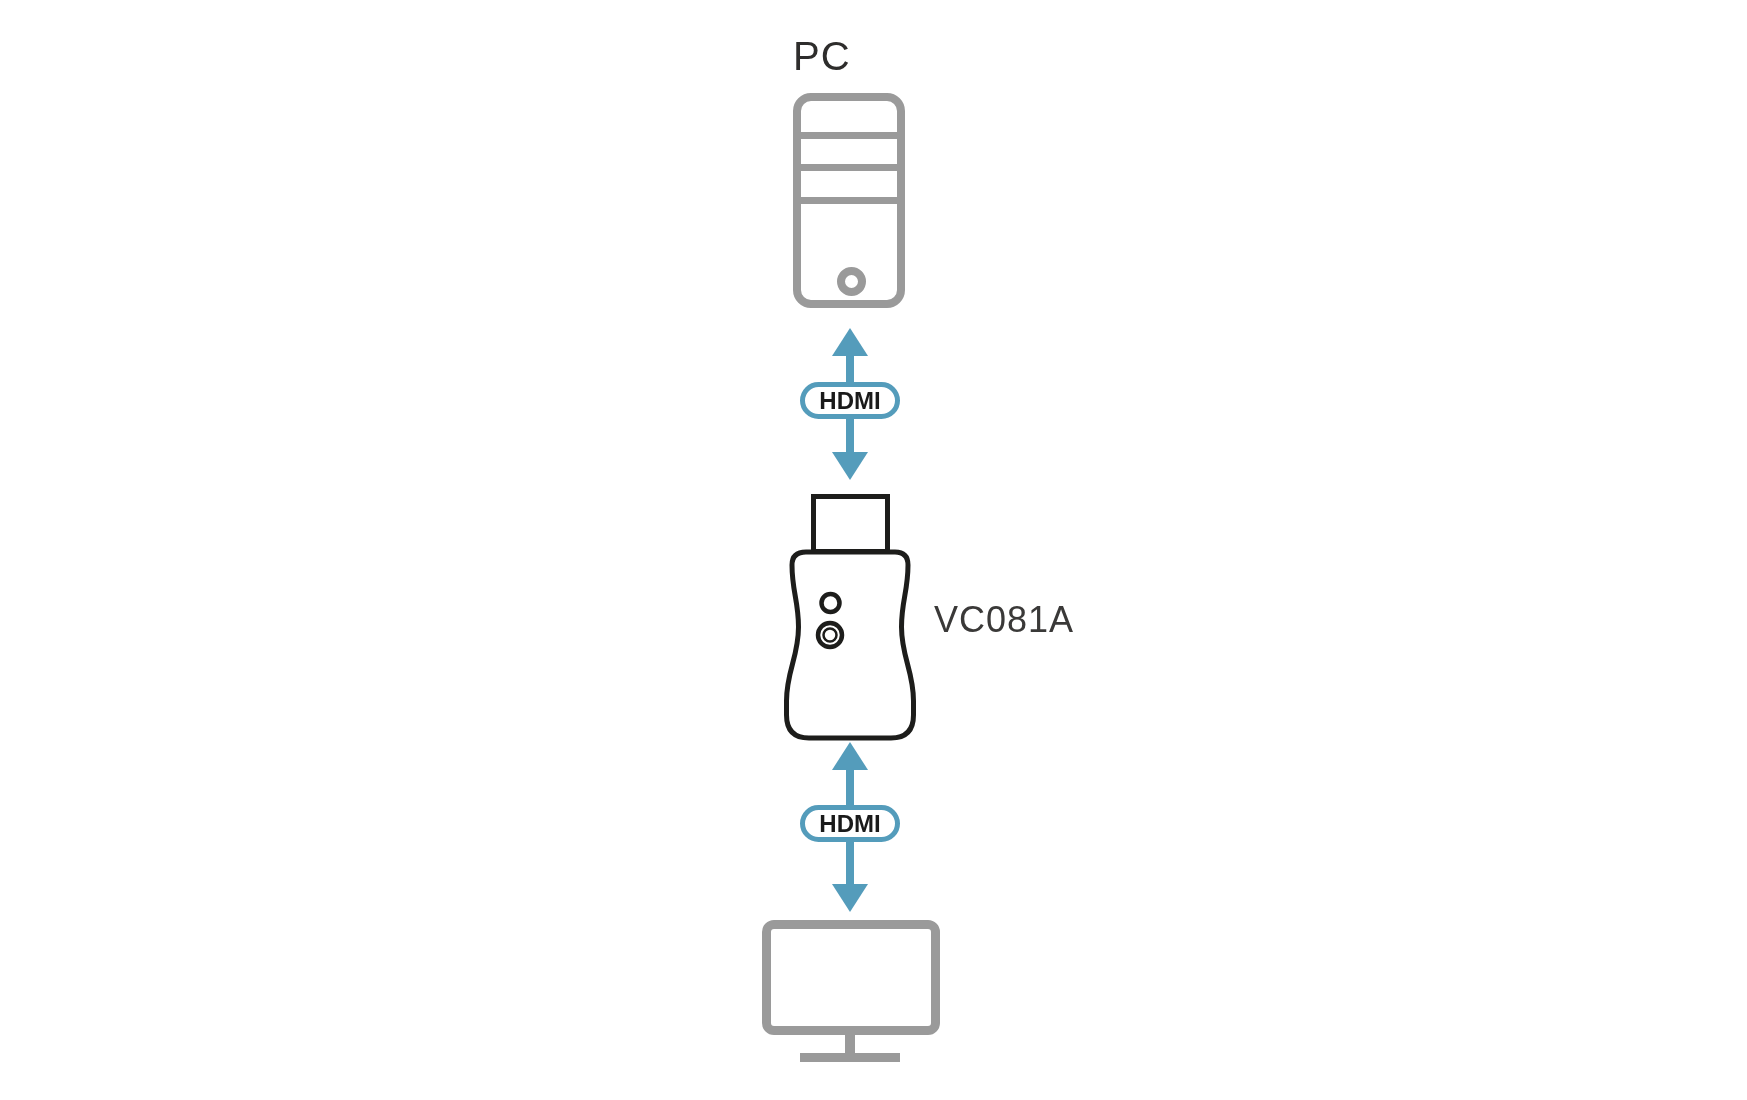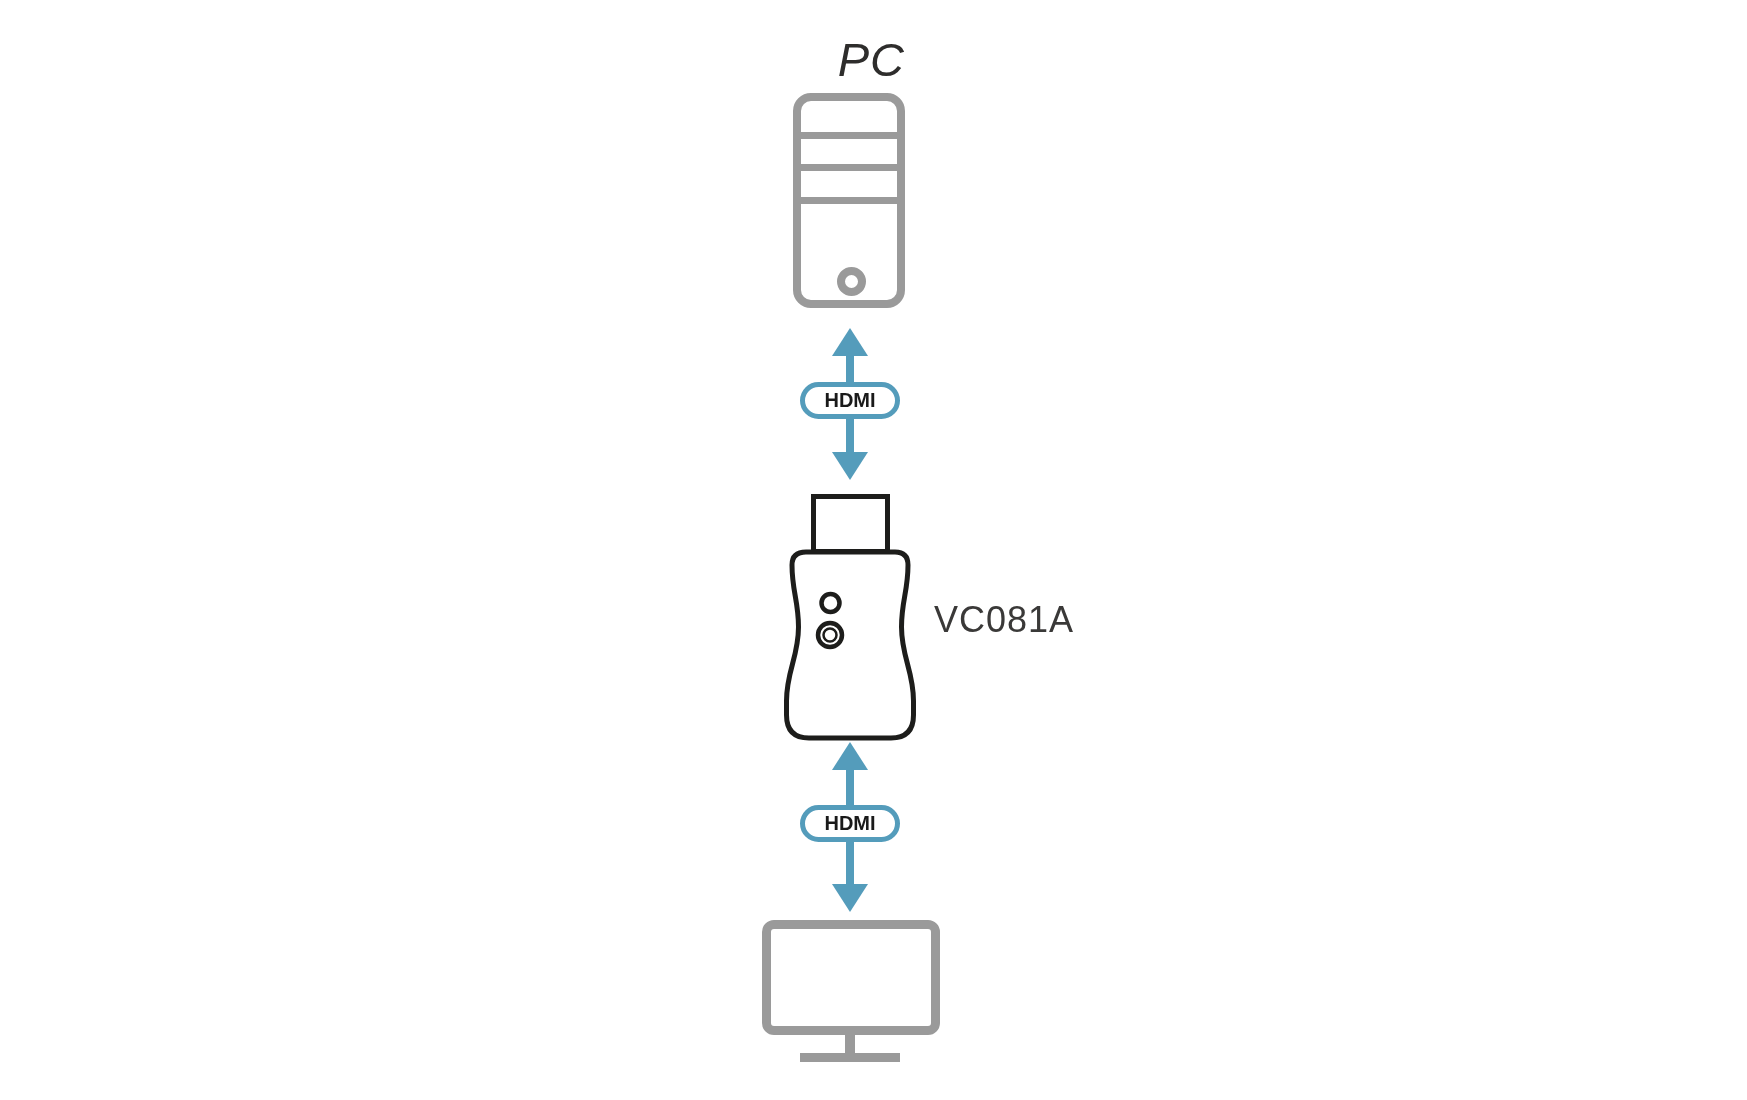--- a/index.html
+++ b/index.html
@@ -9,25 +9,24 @@
     height: 1100px;
     background: #ffffff;
     overflow: hidden;
     font-family: "Liberation Sans", "DejaVu Sans", sans-serif;
   }
   .abs { position: absolute; }
 
   
   .pc-label {
     left: 793px; top: 36px; width: 112px;
-    text-align: right;
-    font-size: 47px; line-height: 1;
+    text-align: left;
+    font-size: 40px; line-height: 1;
     color: #2e2d2c;
     letter-spacing: 1px;
-    font-style: italic;
   }
   .device-label {
     left: 934px; top: 602px;
     font-size: 36px; line-height: 1;
     color: #3a3938;
     letter-spacing: 1px;
   }
 
   
   .pc-tower {
@@ -73,21 +72,21 @@
   .head-bot-down { left: 832px; top: 884px; }
 
   
   .hdmi-pill {
     left: 800px; width: 90px; height: 27px;   
     border: 5px solid #549cbb;
     border-radius: 19px;
     background: #ffffff;
     z-index: 3;
     display: flex; align-items: center; justify-content: center;
-    font-size: 20px; font-weight: bold; color: #1a1a1a;
+    font-size: 24px; font-weight: bold; color: #1a1a1a;
     letter-spacing: 0px;
   }
   .hdmi-pill.top { top: 382px; }
   .hdmi-pill.bottom { top: 805px; }
 
   
   .hdmi-plug {
     left: 811px; top: 494px;
     width: 69px; height: 50px;                
     border: 5px solid #1d1d1b;

